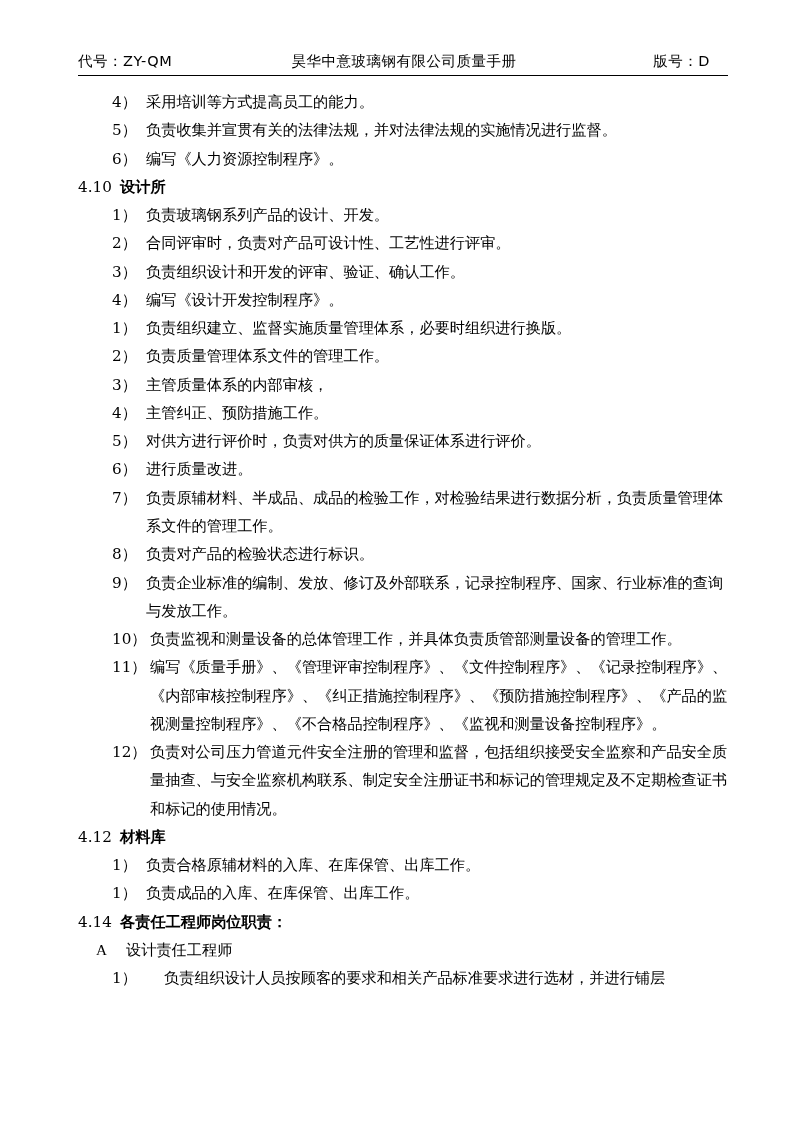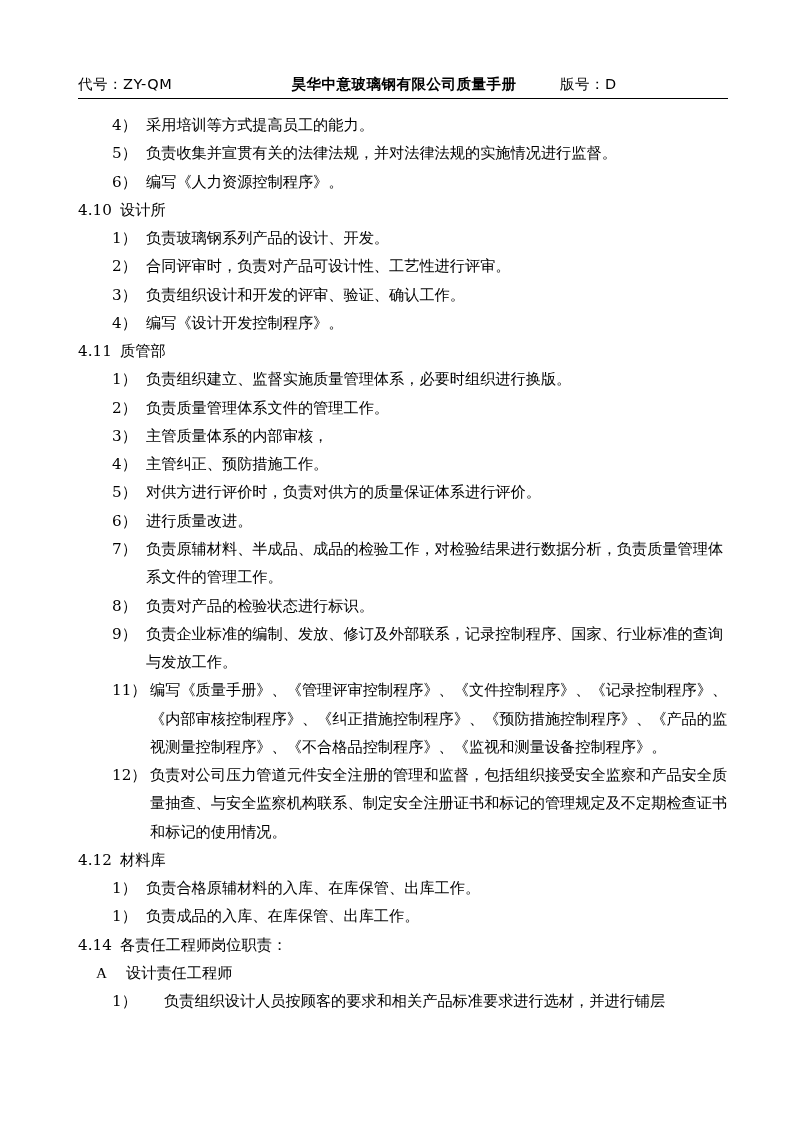--- a/index.html
+++ b/index.html
@@ -34,49 +34,49 @@
     padding-bottom: 4px;
   }
   .header .code {
     width: 170px;
     flex: 0 0 auto;
     white-space: nowrap;
   }
   .header .center {
     flex: 1 1 auto;
     text-align: center;
-    font-weight: bold;
+    font-weight: normal;
     white-space: nowrap;
   }
   .header .version {
     width: 150px;
     flex: 0 0 auto;
+    text-align: right;
     white-space: nowrap;
     padding-right: 18px;
-    margin-top: 23px;
   }
   .header-rule {
     border-bottom: 1.3px solid #000;
     margin-bottom: 12px;
   }
   
   .content {
     font-size: 15.2px;
     line-height: 1.86;
   }
   .sec-title {
     margin: 0;
     padding: 0;
   }
   .sec-title .num {
     display: inline-block;
     min-width: 42px;
   }
   .sec-title .ttl {
-    font-weight: normal;
+    font-weight: bold;
     text-align: right;
   }
   
   .item {
     margin: 0;
     padding-left: 34px;
     text-indent: 0;
     position: relative;
   }
   .item .marker {
@@ -137,21 +137,20 @@
           <span class="txt">合同评审时，负责对产品可设计性、工艺性进行评审。</span>
         </p>
         <p class="item">
           <span class="marker">3）</span>
           <span class="txt">负责组织设计和开发的评审、验证、确认工作。</span>
         </p>
         <p class="item">
           <span class="marker">4）</span>
           <span class="txt">编写《设计开发控制程序》。</span>
         </p>
-        <p class="sec-title"><span class="num">4.11</span><span class="ttl">质管部</span></p>
         <p class="item">
           <span class="marker">1）</span>
           <span class="txt">负责组织建立、监督实施质量管理体系，必要时组织进行换版。</span>
         </p>
         <p class="item">
           <span class="marker">2）</span>
           <span class="txt">负责质量管理体系文件的管理工作。</span>
         </p>
         <p class="item">
           <span class="marker">3）</span>
@@ -173,20 +172,24 @@
           <span class="marker">7）</span>
           <span class="txt">负责原辅材料、半成品、成品的检验工作，对检验结果进行数据分析，负责质量管理体系文件的管理工作。</span>
         </p>
         <p class="item">
           <span class="marker">8）</span>
           <span class="txt">负责对产品的检验状态进行标识。</span>
         </p>
         <p class="item">
           <span class="marker">9）</span>
           <span class="txt">负责企业标准的编制、发放、修订及外部联系，记录控制程序、国家、行业标准的查询与发放工作。</span>
+        </p>
+        <p class="item wide">
+          <span class="marker">10）</span>
+          <span class="txt">负责监视和测量设备的总体管理工作，并具体负责质管部测量设备的管理工作。</span>
         </p>
         <p class="item wide">
           <span class="marker">11）</span>
           <span class="txt">编写《质量手册》、《管理评审控制程序》、《文件控制程序》、《记录控制程序》、《内部审核控制程序》、《纠正措施控制程序》、《预防措施控制程序》、《产品的监视测量控制程序》、《不合格品控制程序》、《监视和测量设备控制程序》。</span>
         </p>
         <p class="item wide">
           <span class="marker">12）</span>
           <span class="txt">负责对公司压力管道元件安全注册的管理和监督，包括组织接受安全监察和产品安全质量抽查、与安全监察机构联系、制定安全注册证书和标记的管理规定及不定期检查证书和标记的使用情况。</span>
         </p>
         <p class="sec-title"><span class="num">4.12</span><span class="ttl">材料库</span></p>

